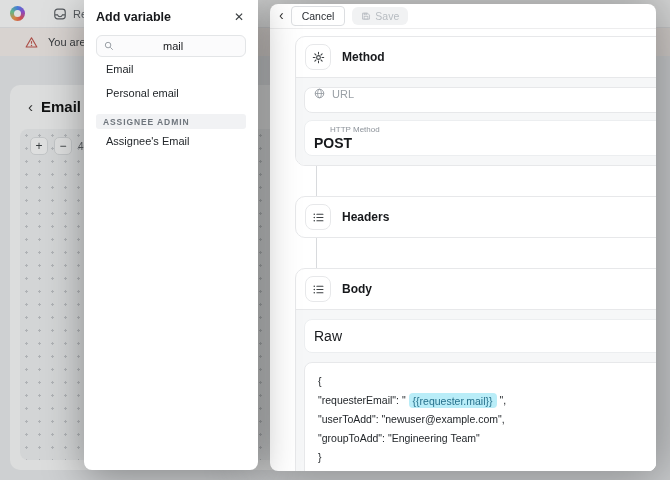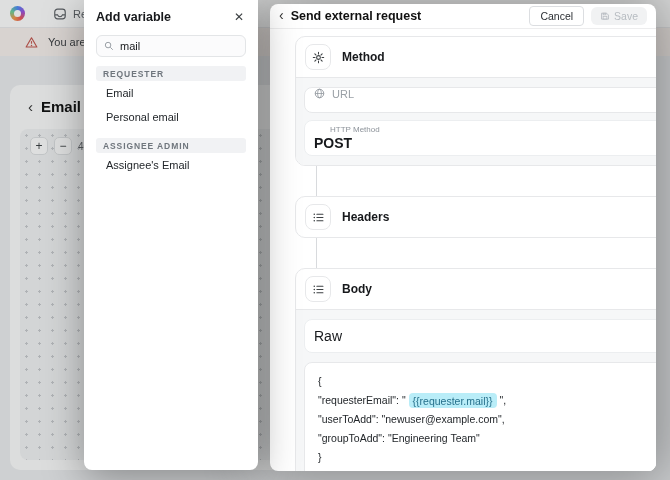--- a/index.html
+++ b/index.html
@@ -27,21 +27,21 @@
   .dim { position:absolute; inset:0; background:rgba(22,25,31,0.14); z-index:5; }
 
   
   .varpanel { position:absolute; left:84px; top:0; width:174px; height:470px; background:#fff; z-index:7;
               border-radius:0 0 8px 8px; box-shadow:0 8px 40px rgba(0,0,0,0.35); }
   .vp-head { display:flex; align-items:center; padding:9px 12px 4px 12px; }
   .vp-title { font-size:12.5px; font-weight:bold; color:#17191c; flex:1; }
   .vp-close { font-size:12px; color:#3c4043; line-height:1; cursor:default; padding:2px; }
   .vp-search { margin:6px 12px 0 12px; height:22px; border:1px solid #e3e5e7; background:#fbfbfc; border-radius:6px; display:flex; align-items:center; gap:6px; padding:0 7px; }
   .vp-search .sic { color:#9aa0a6; }
-  .vp-search .q { font-size:11px; color:#17191c; }
+  .vp-search .q { font-size:11px; color:#17191c;margin-left:43px; }
   .vp-sec { margin:9px 12px 0 12px; height:15px; background:#f1f2f4; border-radius:3px; display:flex; align-items:center; padding:0 7px; }
   .vp-sec span { font-size:8.5px; font-weight:bold; letter-spacing:0.9px; color:#6f767d; }
   .vp-item { padding:6px 12px 6px 22px; font-size:11px; color:#23272b; cursor:default; }
   .vp-item:first-of-type { margin-top:2px; }
 
   
   .modal { position:absolute; left:270px; top:4px; width:386px; height:467px; background:#fff; z-index:6;
            border-radius:8px; box-shadow:0 0 55px 12px rgba(0,0,0,0.32); overflow:hidden; }
   .m-head { height:25px; display:flex; align-items:center; gap:7px; padding:0 9px 0 9px; border-bottom:1px solid #ededee; }
   .m-back { font-size:14px; color:#333; line-height:1; margin-top:-2px; }
@@ -123,36 +123,32 @@
     <div class="vp-close">✕</div>
   </div>
   <div class="vp-search">
     <svg class="sic" width="10" height="10" viewBox="0 0 16 16">
       <circle cx="6.5" cy="6.5" r="4.4" fill="none" stroke="currentColor" stroke-width="1.6"></circle>
       <path d="M10 10l4 4" stroke="currentColor" stroke-width="1.6"></path>
     </svg>
     <span class="q">mail</span>
   </div>
 
-  <div class="vp-sec">
-    <span>REQUESTER</span>
-  </div>
   <div class="vp-item">Email</div>
   <div class="vp-item">Personal email</div>
 
   <div class="vp-sec">
     <span>ASSIGNEE ADMIN</span>
   </div>
   <div class="vp-item">Assignee's Email</div>
 </div>
 
 <div class="modal">
   <div class="m-head">
     <span class="m-back">‹</span>
-    <span class="m-title">Send external request</span>
     <button class="btn-cancel">Cancel</button>
     <button class="btn-save">
       <svg width="10" height="10" viewBox="0 0 16 16">
         <path d="M2.5 3.5h8l3 3v6.5h-11z" fill="none" stroke="#b7bcc1" stroke-width="1.4" stroke-linejoin="round"></path>
         <rect x="5" y="8.5" width="6" height="4.5" fill="none" stroke="#b7bcc1" stroke-width="1.2"></rect>
         <rect x="5" y="3.5" width="4.5" height="2.6" fill="none" stroke="#b7bcc1" stroke-width="1.2"></rect>
       </svg>
       <span>Save</span>
     </button>
   </div>

